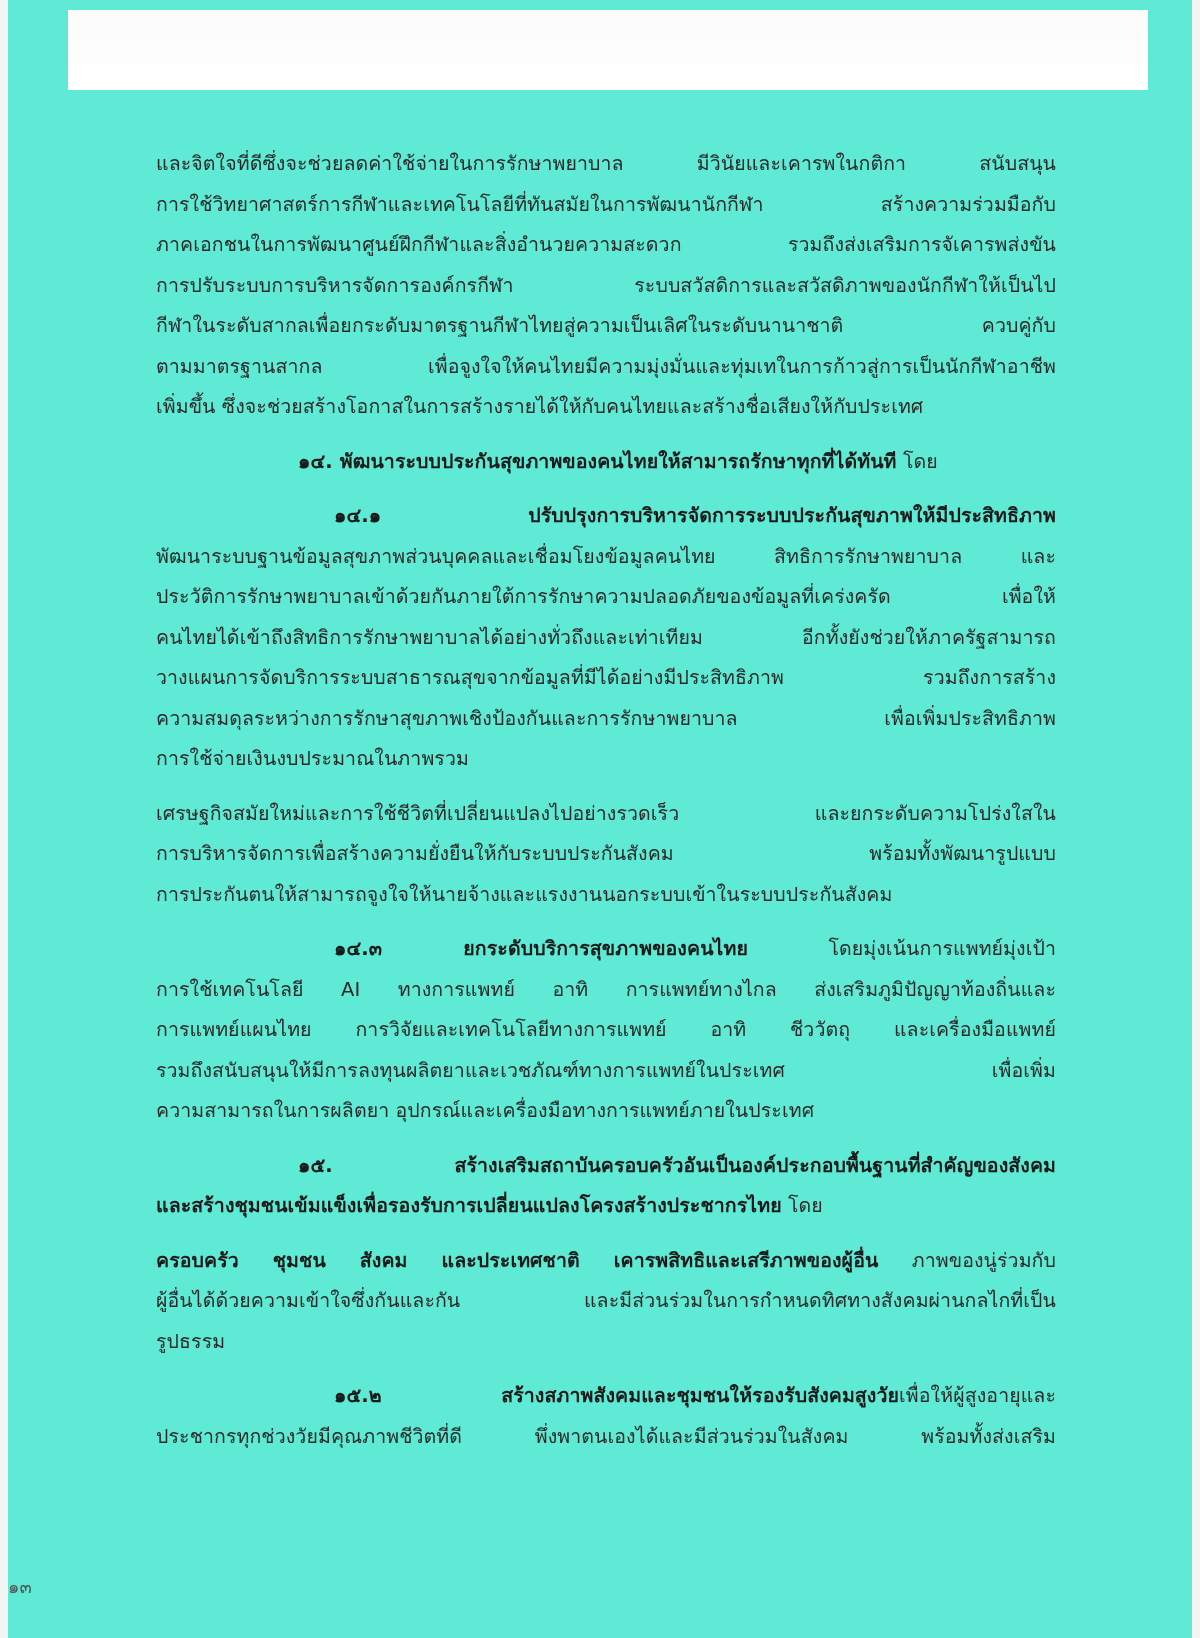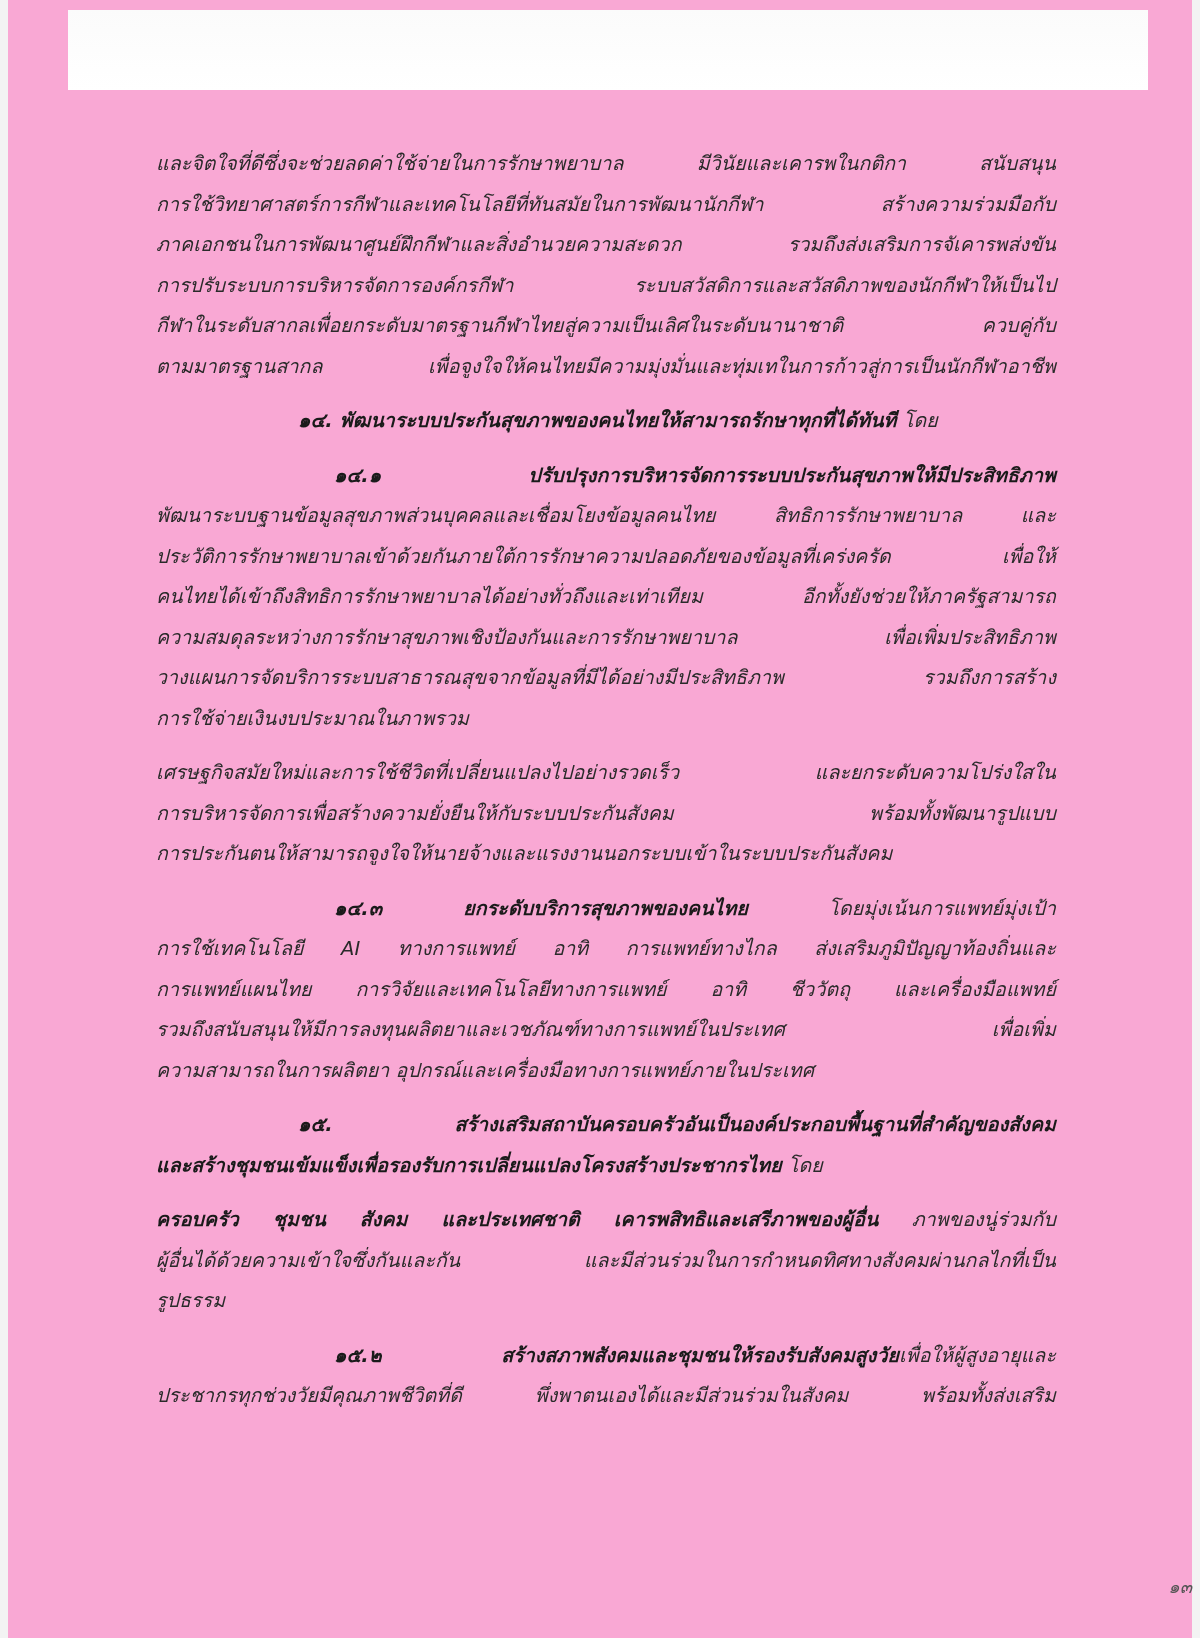--- a/index.html
+++ b/index.html
@@ -3,72 +3,72 @@
 <meta charset="utf-8">
 <style>
   html, body { margin: 0; padding: 0; }
   body {
     width: 1200px; height: 1638px; background: #f3f3f3;
     font-family: "DejaVu Sans", "Liberation Sans", sans-serif;
     color: #2a2a2a; overflow: hidden; position: relative;
   }
   .page {
     position: absolute; left: 8px; top: 0; width: 1184px; height: 1638px;
-    background: #f9a8d4;
-    font-style: italic;
+    background: #5eead4;
   }
   .bleed {
     position: absolute; left: 60px; top: 10px; width: 1080px; height: 80px;
     background: linear-gradient(#fbfbfb, #ffffff);
   }
   .content {
     position: absolute; left: 148px; top: 144px; width: 900px;
     font-size: 19.5px; line-height: 40.5px; letter-spacing: 0.1px;
   }
   .line { white-space: nowrap; display: block; text-align: justify; text-align-last: justify; }
   .line.last { text-align-last: left; }
   .indent1 { padding-left: 142px; }
   .indent2 { padding-left: 178px; }
   .gap { margin-top: 14px; }
   b { font-weight: bold; color: #1a1a1a; }
   .pagenum {
-    position: absolute; left: 0; width: 1184px; top: 1572px; text-align: right;
+    position: absolute; left: 0; width: 1184px; top: 1572px; text-align: left;
     font-size: 18px; color: #555;
   }
 </style>
 </head>
 <body>
 
 <div class="page">
   <div class="bleed"></div>
 
   <div class="content">
 
     <div>
       <span class="line">และจิตใจที่ดีซึ่งจะช่วยลดค่าใช้จ่ายในการรักษาพยาบาล มีวินัยและเคารพในกติกา สนับสนุน</span>
       <span class="line">การใช้วิทยาศาสตร์การกีฬาและเทคโนโลยีที่ทันสมัยในการพัฒนานักกีฬา สร้างความร่วมมือกับ</span>
       <span class="line">ภาคเอกชนในการพัฒนาศูนย์ฝึกกีฬาและสิ่งอำนวยความสะดวก รวมถึงส่งเสริมการจัเคารพส่งขัน</span>
       <span class="line">การปรับระบบการบริหารจัดการองค์กรกีฬา ระบบสวัสดิการและสวัสดิภาพของนักกีฬาให้เป็นไป</span>
       <span class="line">กีฬาในระดับสากลเพื่อยกระดับมาตรฐานกีฬาไทยสู่ความเป็นเลิศในระดับนานาชาติ ควบคู่กับ</span>
       <span class="line">ตามมาตรฐานสากล เพื่อจูงใจให้คนไทยมีความมุ่งมั่นและทุ่มเทในการก้าวสู่การเป็นนักกีฬาอาชีพ</span>
+      <span class="line last">เพิ่มขึ้น ซึ่งจะช่วยสร้างโอกาสในการสร้างรายได้ให้กับคนไทยและสร้างชื่อเสียงให้กับประเทศ</span>
     </div>
 
     <div class="line last indent1 gap">
       <b>๑๔. พัฒนาระบบประกันสุขภาพของคนไทยให้สามารถรักษาทุกที่ได้ทันที</b><span> โดย</span>
     </div>
 
     <div class="gap">
       <div class="line indent2">
         <b>๑๔.๑  ปรับปรุงการบริหารจัดการระบบประกันสุขภาพให้มีประสิทธิภาพ</b>
       </div>
       <span class="line">พัฒนาระบบฐานข้อมูลสุขภาพส่วนบุคคลและเชื่อมโยงข้อมูลคนไทย สิทธิการรักษาพยาบาล และ</span>
       <span class="line">ประวัติการรักษาพยาบาลเข้าด้วยกันภายใต้การรักษาความปลอดภัยของข้อมูลที่เคร่งครัด เพื่อให้</span>
       <span class="line">คนไทยได้เข้าถึงสิทธิการรักษาพยาบาลได้อย่างทั่วถึงและเท่าเทียม อีกทั้งยังช่วยให้ภาครัฐสามารถ</span>
+      <span class="line">วางแผนการจัดบริการระบบสาธารณสุขจากข้อมูลที่มีได้อย่างมีประสิทธิภาพ รวมถึงการสร้าง</span>
       <span class="line">ความสมดุลระหว่างการรักษาสุขภาพเชิงป้องกันและการรักษาพยาบาล เพื่อเพิ่มประสิทธิภาพ</span>
-      <span class="line">วางแผนการจัดบริการระบบสาธารณสุขจากข้อมูลที่มีได้อย่างมีประสิทธิภาพ รวมถึงการสร้าง</span>
       <span class="line last">การใช้จ่ายเงินงบประมาณในภาพรวม</span>
     </div>
 
     <div class="gap">
       <span class="line">เศรษฐกิจสมัยใหม่และการใช้ชีวิตที่เปลี่ยนแปลงไปอย่างรวดเร็ว และยกระดับความโปร่งใสใน</span>
       <span class="line">การบริหารจัดการเพื่อสร้างความยั่งยืนให้กับระบบประกันสังคม พร้อมทั้งพัฒนารูปแบบ</span>
       <span class="line last">การประกันตนให้สามารถจูงใจให้นายจ้างและแรงงานนอกระบบเข้าในระบบประกันสังคม</span>
     </div>
 
     <div class="gap">

